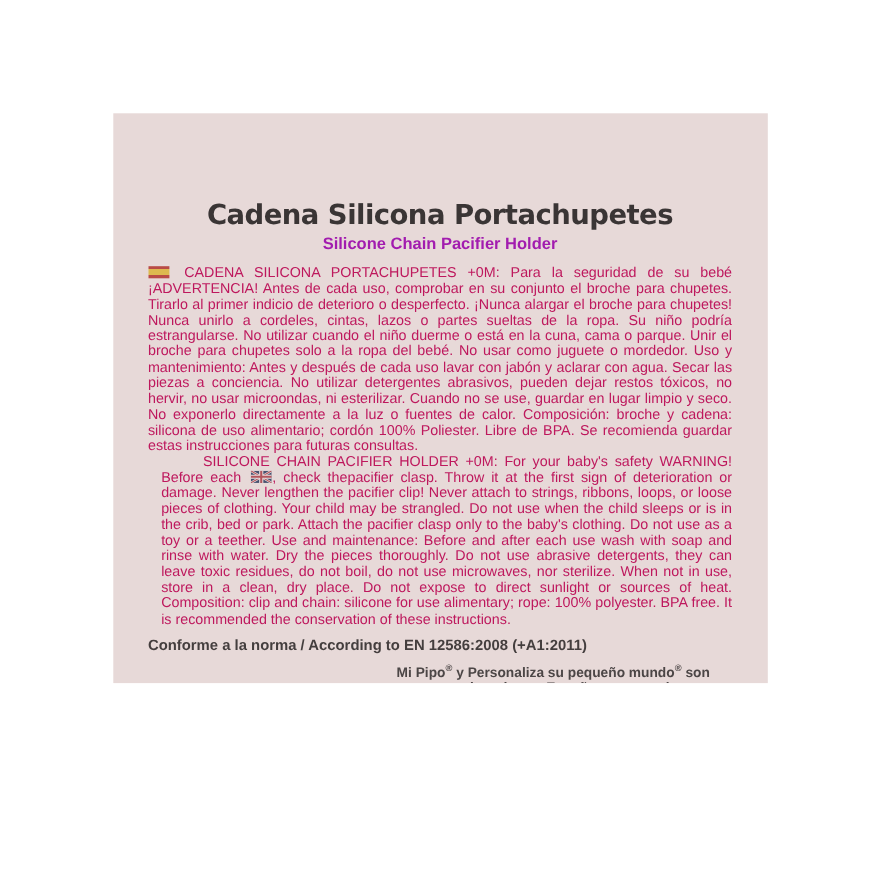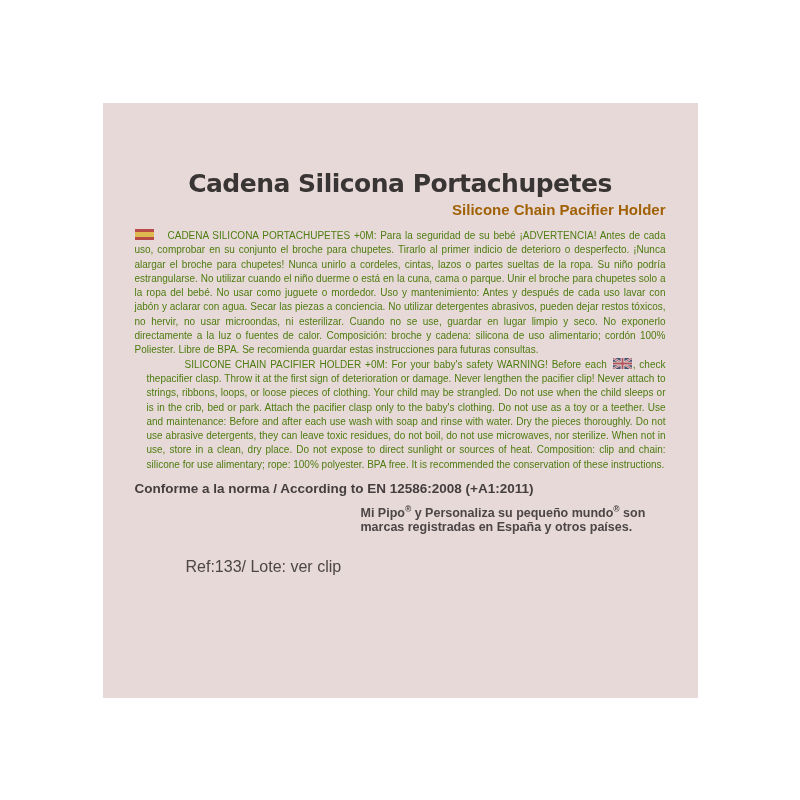--- a/index.html
+++ b/index.html
@@ -2,48 +2,48 @@
 <html><head>
 <meta charset="utf-8">
 <style>
   * { margin: 0; padding: 0; box-sizing: border-box; }
   html, body {
     width: 800px; height: 800px;
     background: #ffffff;
     font-family: "Liberation Sans", sans-serif;
   }
   .label-card {
-    width: 595px; height: 595px;
+    width: 595px; height: 518px;
     margin: 103px auto 0 auto;
     background: #e7d9d8;
-    padding: 4px 32px;
+    padding: 16px 32px;
     overflow: hidden;
   }
   .title {
     margin-top: 62px;
     text-align: center;
     font-family: "DejaVu Sans", "Liberation Sans", sans-serif;
     font-weight: 700;
     font-size: 25px;
     letter-spacing: -0.5px;
     color: #3a3535;
   }
   .subtitle {
     margin-top: 3px;
-    text-align: right;
+    text-align: center;
     font-weight: 700;
     font-size: 15px;
-    color: #a16207;
+    color: #a21caf;
   }
   .body-text {
     margin-top: 11px;
-    font-size: 10px;
+    font-size: 13px;
     line-height: 14.3px;
     text-align: justify;
-    color: #4d7c0f;
+    color: #be185d;
   }
   .body-text p.english { text-indent: 38px; margin-left: 12px; }
   .flag {
     display: inline-block;
     width: 19px; height: 11px;
     vertical-align: -1px;
   }
   .flag-es {
     background: linear-gradient(to bottom,
       #b94b46 0%, #b94b46 27%,

